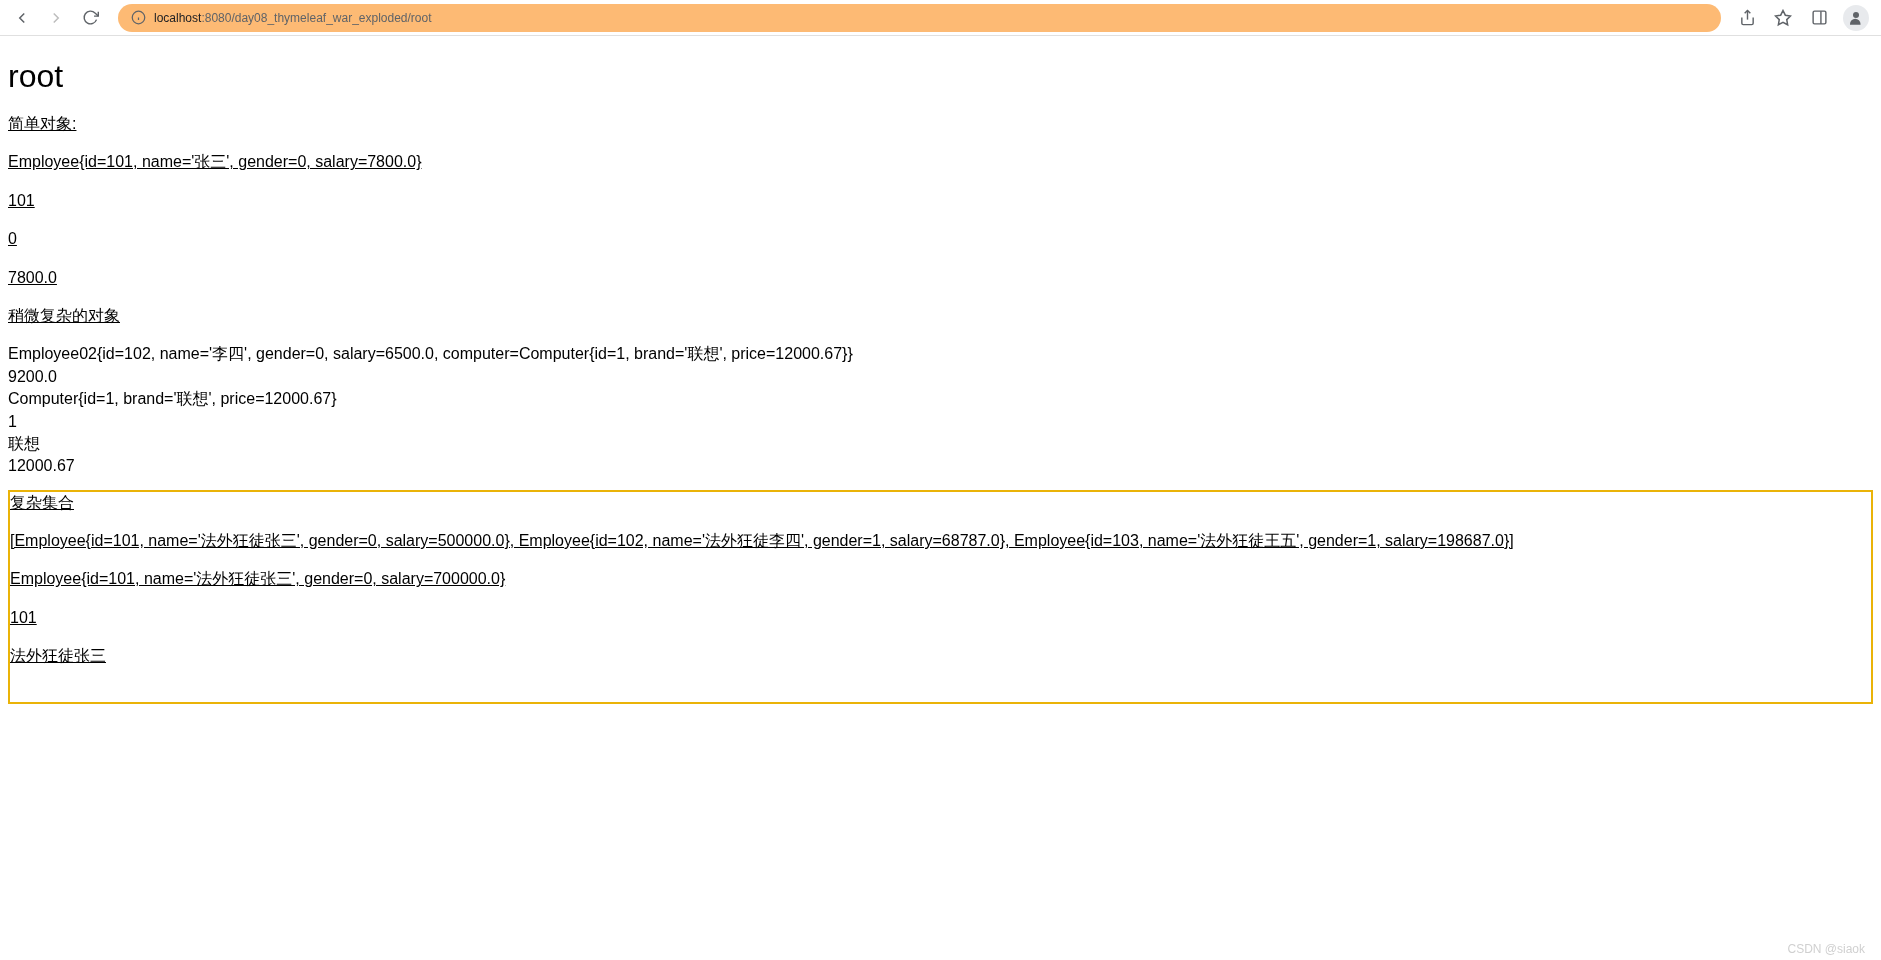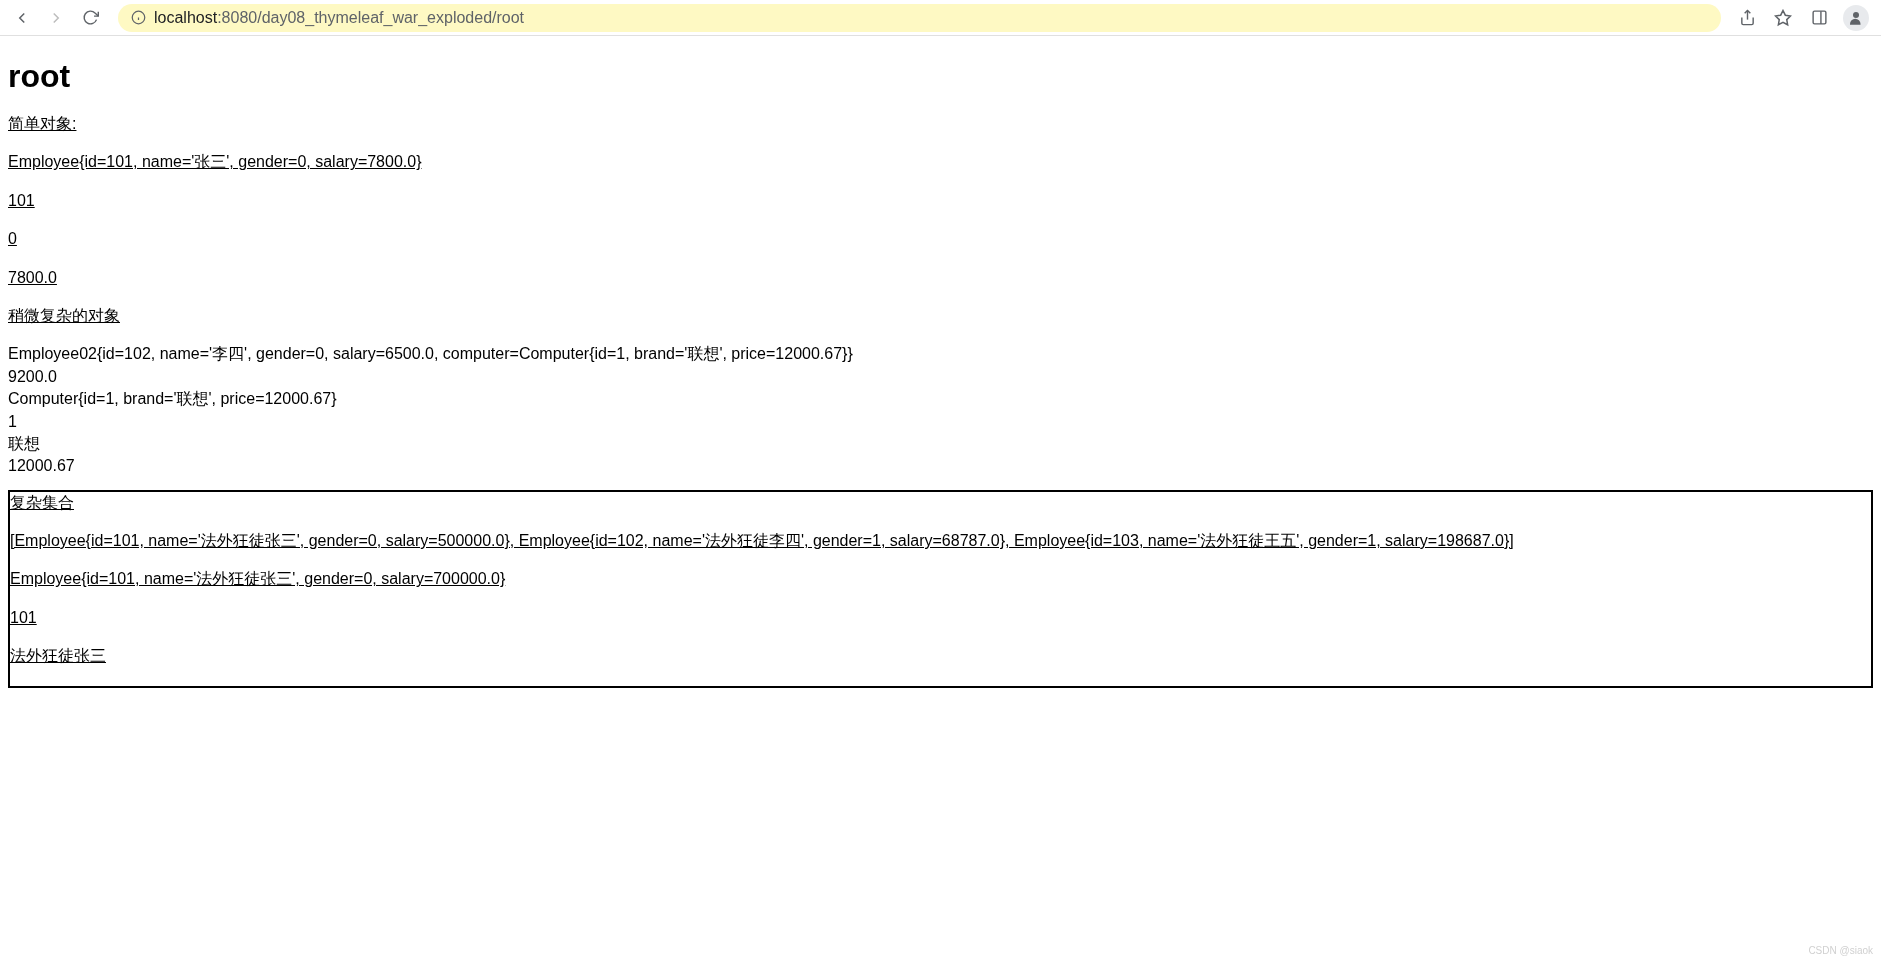--- a/index.html
+++ b/index.html
@@ -33,27 +33,27 @@
       border-radius: 50%;
     }
     .nav-btn.disabled {
       color: #bdbdbd;
     }
     .url-bar {
       flex: 1;
       display: flex;
       align-items: center;
       height: 28px;
-      background: #fef9c3;
+      background: #fdba74;
       border-radius: 14px;
       padding: 0 12px;
       margin-left: 8px;
       margin-right: 8px;
       gap: 8px;
-      font-size: 16px;
+      font-size: 12px;
       color: #202124;
     }
     .url-info-icon {
       width: 16px;
       height: 16px;
       display: flex;
       align-items: center;
       justify-content: center;
       color: #5f6368;
     }
@@ -86,44 +86,44 @@
       display: flex;
       align-items: center;
       justify-content: center;
       color: #5f6368;
     }
     .content {
       padding: 8px;
     }
     h1 {
       font-size: 32px;
-      font-weight: bold;
+      font-weight: normal;
       margin: 14px 0 18px 0;
     }
     .p-block {
       margin-bottom: 16px;
       line-height: 1.4;
       text-decoration: underline;
     }
     .no-margin-block {
       line-height: 1.4;
     }
     .red-box {
-      border: 2px solid #000000;
+      border: 2px solid #eab308;
       margin-top: 12px;
-      padding-bottom: 0;
+      padding-bottom: 16px;
     }
     .red-box .p-block:last-child {
       margin-bottom: 18px;
     }
     .watermark {
       position: fixed;
       bottom: 4px;
-      right: 8px;
-      font-size: 10px;
+      right: 16px;
+      font-size: 12px;
       color: #d0d0d0;
     }
   </style>
 </head>
 <body>
 
 <div class="toolbar">
   <div class="nav-btn">
     <svg width="18" height="18" viewBox="0 0 24 24" fill="none" stroke="currentColor" stroke-width="2">
         <polyline points="15 18 9 12 15 6"></polyline>

